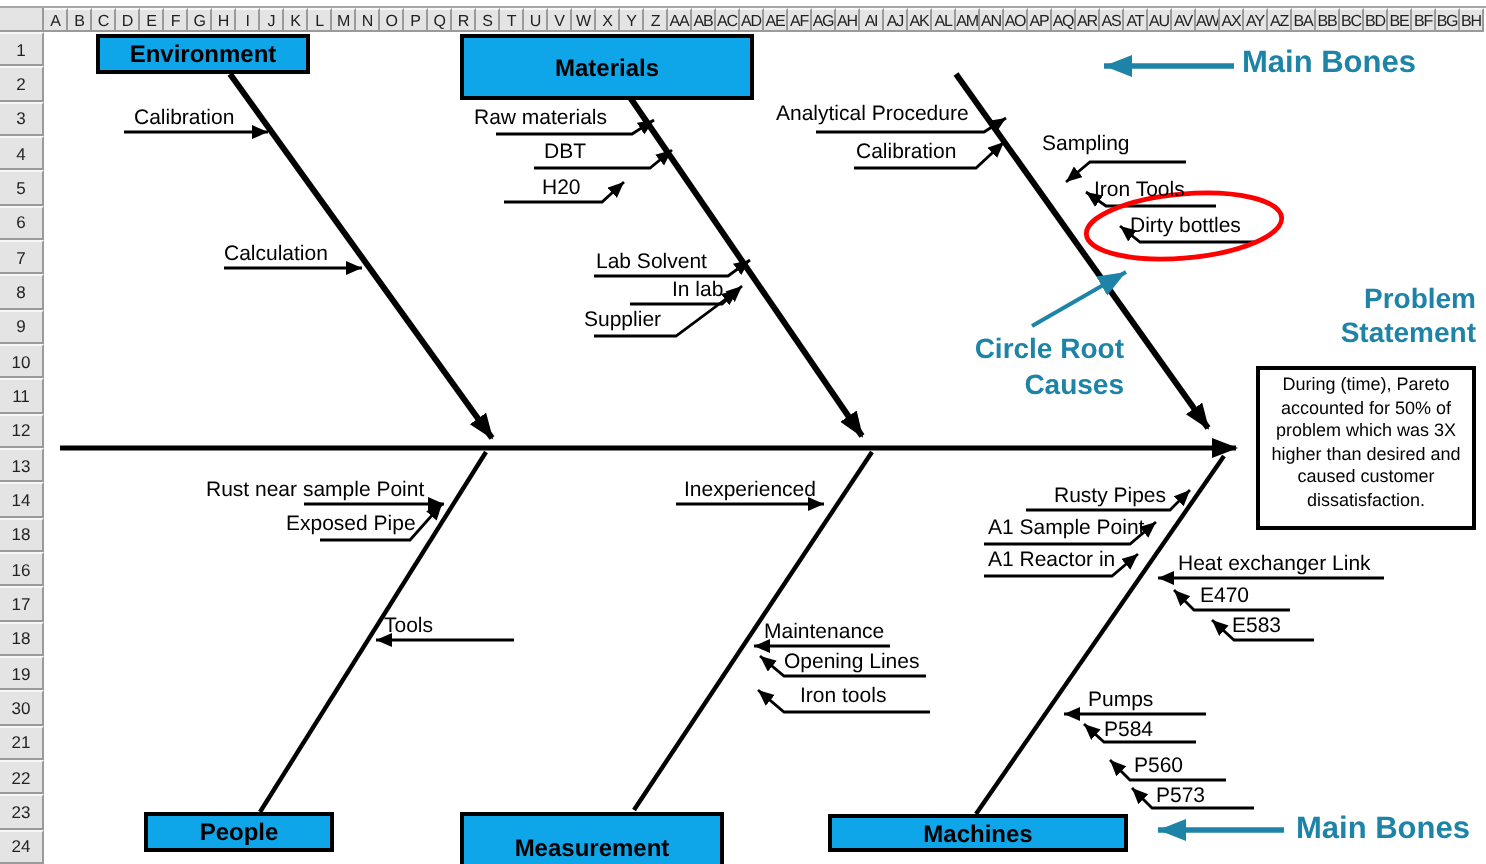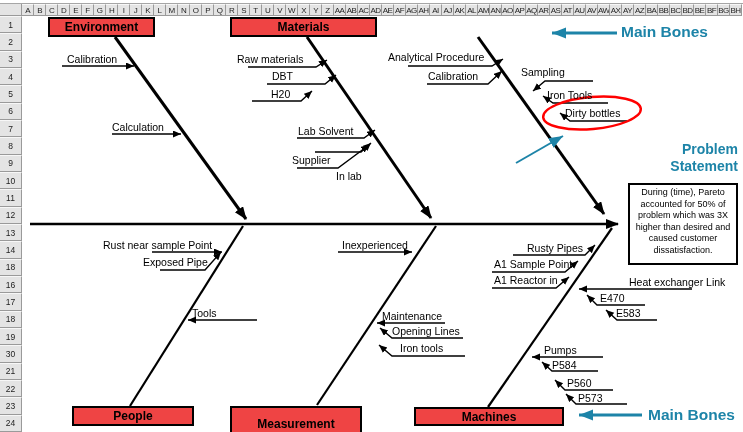--- a/index.html
+++ b/index.html
@@ -12,21 +12,21 @@
   .colcells{position:absolute;left:22px;top:4px;width:721px;height:12px;display:flex;}
   .colcell{flex:0 0 12px;box-sizing:border-box;background:#e4e4e4;border-right:1px solid #9a9a9a;
            border-bottom:1px solid #9a9a9a;border-top:1px solid #f7f7f7;
            font-size:8px;letter-spacing:-0.6px;line-height:11px;text-align:center;color:#222;overflow:hidden;}
   .rowcells{position:absolute;left:0;top:16px;width:22px;height:416px;display:flex;flex-direction:column;}
   .rowcell{flex:1 1 0;box-sizing:border-box;background:#e4e4e4;border-right:1px solid #9a9a9a;
            border-bottom:1px solid #9a9a9a;border-top:1px solid #f7f7f7;
            font-size:8.5px;display:flex;align-items:center;justify-content:center;color:#222;}
   
   .svglayer{position:absolute;left:0;top:0;width:743px;height:432px;}
-  .cat{position:absolute;background:#ef4444;border:2px solid #000;box-sizing:border-box;
+  .cat{position:absolute;background:#0ea5e9;border:2px solid #000;box-sizing:border-box;
        display:flex;align-items:center;justify-content:center;
        font-size:12px;font-weight:bold;color:#000;}
   .lbl{position:absolute;font-size:10.5px;color:#000;white-space:nowrap;}
   .teal{position:absolute;color:var(--teal,#1d84a8);font-weight:bold;white-space:nowrap;}
   .teal-lg{font-size:15.5px;}
   .teal-blk{font-size:14px;text-align:right;line-height:18px;white-space:normal;}
   .problem-box{position:absolute;left:628px;top:183px;width:110px;height:82px;box-sizing:border-box;
        border:2.5px solid #000;background:#fff;font-size:9px;line-height:11.5px;text-align:center;
        padding:2px 1px;color:#000;}
 </style>
@@ -186,54 +186,55 @@
     <polyline points="627,404 576,404 566,394" fill="none" stroke="#000" stroke-width="1.4" marker-end="url(#mSmall)"></polyline>
 
     <line x1="617" y1="33" x2="552" y2="33" style="stroke:var(--teal,#1d84a8)" stroke-width="2.8" marker-end="url(#mTeal)"></line>
     <line x1="642" y1="415" x2="579" y2="415" style="stroke:var(--teal,#1d84a8)" stroke-width="2.8" marker-end="url(#mTeal)"></line>
     <line x1="516" y1="163" x2="563" y2="136" style="stroke:var(--teal,#1d84a8)" stroke-width="2" marker-end="url(#mTeal)"></line>
 
     <ellipse cx="592" cy="113" rx="49" ry="16" fill="none" style="stroke:var(--red,#ff0000)" stroke-width="2.4" transform="rotate(-5 592 113)"></ellipse>
   </svg>
 
   <div class="cat" style="left:48px;top:17px;width:107px;height:20px;">Environment</div>
-  <div class="cat" style="left:230px;top:17px;width:147px;height:20px;">Materials</div>
-  <div class="cat" style="left:72px;top:406px;width:122px;height:20px;">People</div>
+  <div class="cat" style="left:230px;top:17px;width:147px;height:33px;">Materials</div>
+  <div class="cat" style="left:72px;top:406px;width:95px;height:20px;">People</div>
   <div class="cat" style="left:230px;top:406px;width:132px;height:36px;">Measurement</div>
   <div class="cat" style="left:414px;top:407px;width:150px;height:19px;">Machines</div>
 
   <div class="lbl" style="left:67px;top:53px;">Calibration</div>
   <div class="lbl" style="left:112px;top:121px;">Calculation</div>
   <div class="lbl" style="left:237px;top:53px;">Raw materials</div>
   <div class="lbl" style="left:272px;top:70px;">DBT</div>
   <div class="lbl" style="left:271px;top:88px;">H20</div>
   <div class="lbl" style="left:298px;top:125px;">Lab Solvent</div>
-  <div class="lbl" style="left:336px;top:139px;margin-top:31px;">In lab</div>
+  <div class="lbl" style="left:336px;top:139px;">In lab</div>
   <div class="lbl" style="left:292px;top:154px;">Supplier</div>
   <div class="lbl" style="left:388px;top:51px;">Analytical Procedure</div>
   <div class="lbl" style="left:428px;top:70px;">Calibration</div>
   <div class="lbl" style="left:521px;top:66px;">Sampling</div>
   <div class="lbl" style="left:547px;top:89px;">Iron Tools</div>
   <div class="lbl" style="left:565px;top:107px;">Dirty bottles</div>
   <div class="lbl" style="left:103px;top:239px;">Rust near sample Point</div>
   <div class="lbl" style="left:143px;top:256px;">Exposed Pipe</div>
   <div class="lbl" style="left:192px;top:307px;">Tools</div>
   <div class="lbl" style="left:342px;top:239px;">Inexperienced</div>
   <div class="lbl" style="left:382px;top:310px;">Maintenance</div>
   <div class="lbl" style="left:392px;top:325px;">Opening Lines</div>
   <div class="lbl" style="left:400px;top:342px;">Iron tools</div>
   <div class="lbl" style="left:527px;top:242px;">Rusty Pipes</div>
   <div class="lbl" style="left:494px;top:258px;">A1 Sample Point</div>
   <div class="lbl" style="left:494px;top:274px;">A1 Reactor in</div>
-  <div class="lbl" style="left:589px;top:276px;margin-left:40px;">Heat exchanger Link</div>
+  <div class="lbl" style="left:589px;top:276px;">Heat exchanger Link</div>
   <div class="lbl" style="left:600px;top:292px;">E470</div>
   <div class="lbl" style="left:616px;top:307px;">E583</div>
   <div class="lbl" style="left:544px;top:344px;">Pumps</div>
   <div class="lbl" style="left:552px;top:359px;">P584</div>
   <div class="lbl" style="left:567px;top:377px;">P560</div>
   <div class="lbl" style="left:578px;top:392px;">P573</div>
 
   <div class="teal teal-lg" style="left:621px;top:23px;">Main Bones</div>
   <div class="teal teal-lg" style="left:648px;top:406px;">Main Bones</div>
+  <div class="teal teal-blk" style="left:437px;top:165px;width:125px;">Circle Root Causes</div>
   <div class="teal teal-blk" style="left:628px;top:141px;width:110px;line-height:17px;">Problem Statement</div>
   <div class="problem-box">During (time), Pareto accounted for 50% of problem which was 3X higher than desired and caused customer dissatisfaction.</div>
 
 </div>
 
 </body></html>

